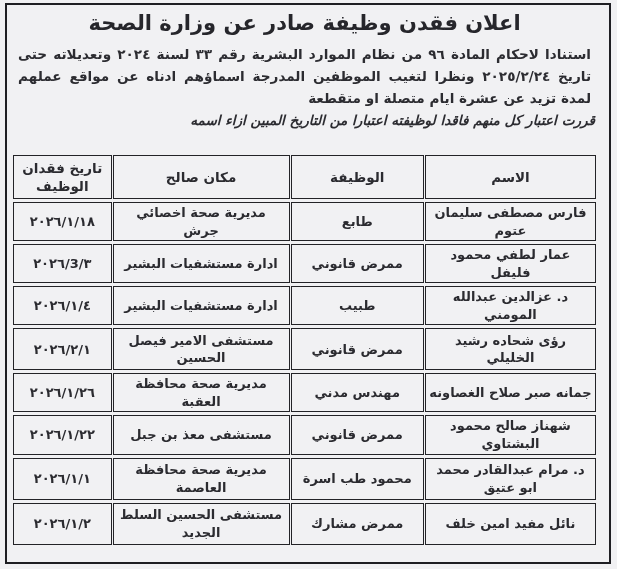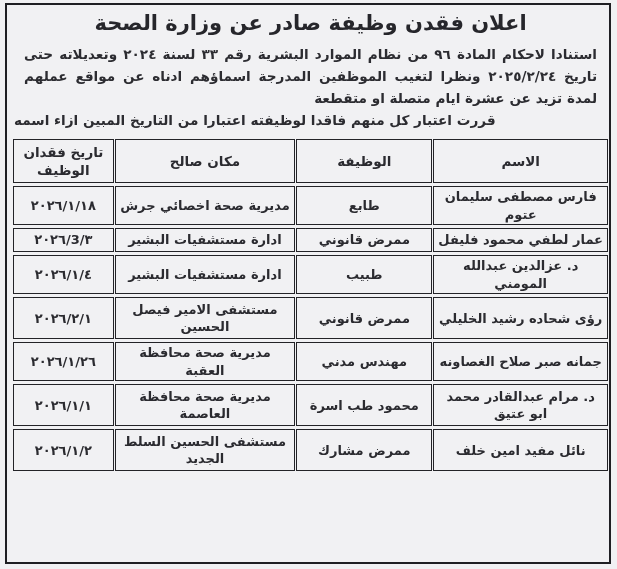--- a/index.html
+++ b/index.html
@@ -13,51 +13,52 @@
     width: 617px;
     height: 569px;
     background: #f1f1f3;
     overflow: hidden;
   }
   .frame {
     position: absolute;
     left: 5px; top: 3px; right: 6px; bottom: 5px;
     border: 2px solid #1f1f23;
     background: #f1f1f3;
-    padding: 3px 0 3px 5px;
+    padding: 3px 12px 3px 5px;
     box-sizing: border-box;
     direction: rtl;
   }
   .title {
     text-align: center;
     font-size: 21px;
     font-weight: bold;
     color: #26262b;
     letter-spacing: 0px;
     margin: 2px 0 6px 0;
     line-height: 1.3;
   }
   .intro {
     direction: rtl;
     text-align: justify;
     text-align-last: right;
     font-size: 13.6px;
     font-weight: bold;
     color: #2c2c31;
     line-height: 1.62;
-    margin: 0 12px;
+    margin: 0 6px;
   }
   .decision {
     direction: rtl;
-    text-align: left;
+    text-align: right;
     font-size: 13.6px;
     font-weight: bold;
     color: #2c2c31;
     line-height: 1.6;
-    margin: 1px 2px 4px 2px;
+    margin: 1px 2px 20px 2px;
+    font-style: italic;
   }
   table.roster {
     width: 100%;
     direction: rtl;
     border-collapse: separate;
     border-spacing: 1px 3px;
     table-layout: fixed;
     margin-top: 2px;
   }
   table.roster td, table.roster th {
@@ -140,20 +141,26 @@
           <td style="height:38px">مستشفى الامير فيصل الحسين</td>
           <td class="date-cell">٢٠٢٦/٢/١</td>
         </tr>
         <tr>
           <td>جمانه صبر صلاح الغصاونه</td>
           <td>مهندس مدني</td>
           <td>مديرية صحة محافظة العقبة</td>
           <td class="date-cell">٢٠٢٦/١/٢٦</td>
         </tr>
         <tr>
+          <td>شهناز صالح محمود البشتاوي</td>
+          <td>ممرض قانوني</td>
+          <td>مستشفى معذ بن جبل</td>
+          <td class="date-cell">٢٠٢٦/١/٢٢</td>
+        </tr>
+        <tr>
           <td style="height:38px">د. مرام عبدالقادر محمد ابو عتيق</td>
           <td>محمود طب اسرة</td>
           <td>مديرية صحة محافظة العاصمة</td>
           <td class="date-cell">٢٠٢٦/١/١</td>
         </tr>
         <tr>
           <td>نائل مفيد امين خلف</td>
           <td>ممرض مشارك</td>
           <td style="height:38px">مستشفى الحسين السلط الجديد</td>
           <td class="date-cell">٢٠٢٦/١/٢</td>

